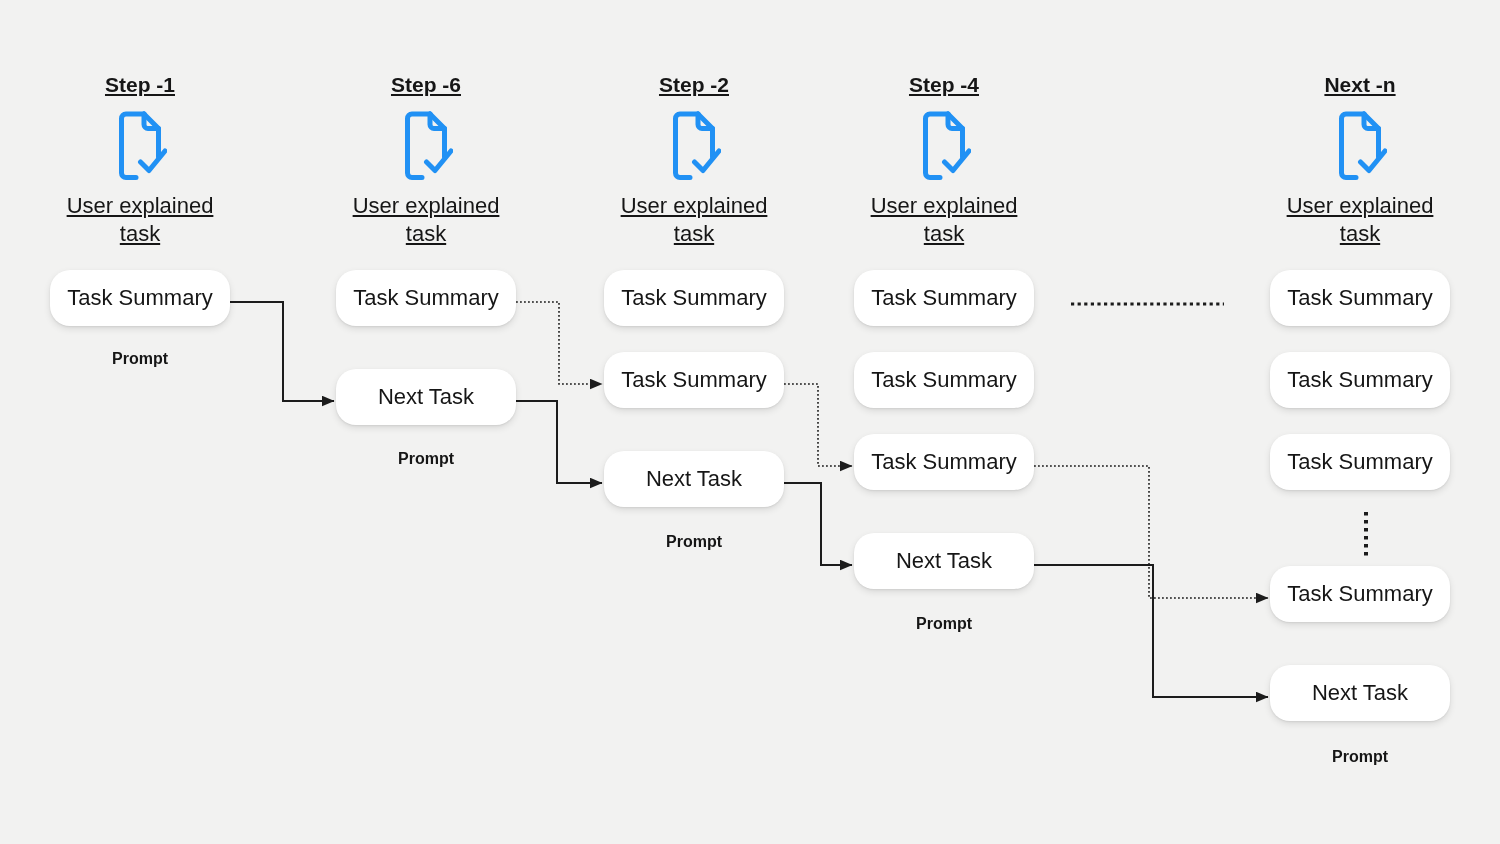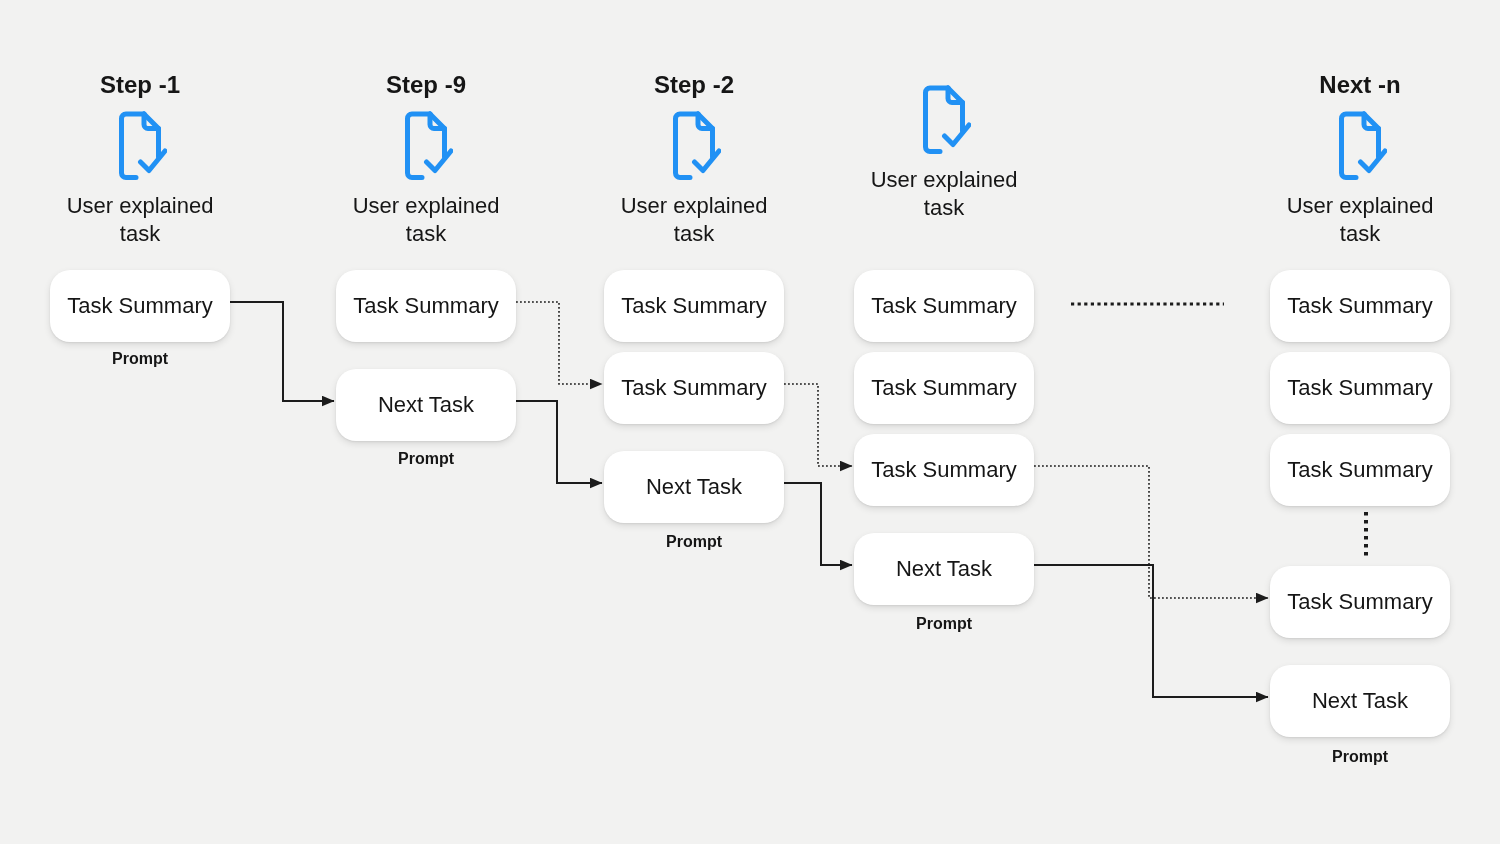--- a/index.html
+++ b/index.html
@@ -24,30 +24,30 @@
   .conn.solid{stroke-width:2;}
   .conn.dotted{stroke-width:1.6;stroke-dasharray:1.8 2.2;}
   .gap-dots{stroke:var(--line);stroke-width:3.2;stroke-dasharray:3.2 3.4;fill:none;}
   .ellipsis-dots{stroke:var(--line);stroke-width:4;stroke-dasharray:3.6 4.4;fill:none;}
   .arrowhead{fill:var(--line);}
   .colhead{
     position:absolute;top:72px;width:220px;
     text-align:center;z-index:2;
   }
   .step-title{
-    font-size:24px;font-weight:600;line-height:26px;color:var(--text);
+    font-size:21px;font-weight:600;line-height:26px;color:var(--text);text-decoration:underline;
   }
   .icon-wrap{margin-top:12px;height:72px;}
   .ic{stroke:var(--accent);stroke-width:5;fill:none;stroke-linecap:round;stroke-linejoin:round;}
   .subtitle{
     margin:10px auto 16px;width:168px;
-    font-size:22px;line-height:28px;font-weight:400;color:var(--text);
+    font-size:22px;line-height:28px;font-weight:400;color:var(--text);text-decoration:underline;
   }
   .box{
-    position:absolute;width:180px;height:72px;z-index:2;
+    position:absolute;width:180px;height:56px;z-index:2;
     background:var(--boxbg);border-radius:20px;
     box-shadow:0 3px 7px rgba(0,0,0,0.10), 0 1px 2px rgba(0,0,0,0.08);
     display:flex;align-items:center;justify-content:center;
     font-size:22px;font-weight:400;color:var(--text);
     white-space:nowrap;
   }
   .prompt{
     position:absolute;width:180px;z-index:2;
     text-align:center;font-size:16px;font-weight:600;color:var(--text);
   }
@@ -85,21 +85,21 @@
         <path class="ic" d="M31 4 H13 a4.5 4.5 0 0 0 -4.5 4.5 V63 a4.5 4.5 0 0 0 4.5 4.5 H23"></path>
         <path class="ic" d="M31 4 L45.5 18.5 V47"></path>
         <path class="ic" d="M31 4 V14.5 a4 4 0 0 0 4 4 H45.5"></path>
         <path class="ic" d="M27.5 52 L36 60.5 L52 41"></path>
       </svg>
     </div>
     <div class="subtitle">User explained task</div>
   </div>
 
   <div class="colhead" style="left:316px">
-    <div class="step-title">Step -9</div>
+    <div class="step-title">Step -6</div>
     <div class="icon-wrap">
       <svg width="54" height="72" viewBox="0 0 54 72" aria-hidden="true">
         <path class="ic" d="M31 4 H13 a4.5 4.5 0 0 0 -4.5 4.5 V63 a4.5 4.5 0 0 0 4.5 4.5 H23"></path>
         <path class="ic" d="M31 4 L45.5 18.5 V47"></path>
         <path class="ic" d="M31 4 V14.5 a4 4 0 0 0 4 4 H45.5"></path>
         <path class="ic" d="M27.5 52 L36 60.5 L52 41"></path>
       </svg>
     </div>
     <div class="subtitle">User explained task</div>
   </div>
@@ -111,20 +111,21 @@
         <path class="ic" d="M31 4 H13 a4.5 4.5 0 0 0 -4.5 4.5 V63 a4.5 4.5 0 0 0 4.5 4.5 H23"></path>
         <path class="ic" d="M31 4 L45.5 18.5 V47"></path>
         <path class="ic" d="M31 4 V14.5 a4 4 0 0 0 4 4 H45.5"></path>
         <path class="ic" d="M27.5 52 L36 60.5 L52 41"></path>
       </svg>
     </div>
     <div class="subtitle">User explained task</div>
   </div>
 
   <div class="colhead" style="left:834px">
+    <div class="step-title">Step -4</div>
     <div class="icon-wrap">
       <svg width="54" height="72" viewBox="0 0 54 72" aria-hidden="true">
         <path class="ic" d="M31 4 H13 a4.5 4.5 0 0 0 -4.5 4.5 V63 a4.5 4.5 0 0 0 4.5 4.5 H23"></path>
         <path class="ic" d="M31 4 L45.5 18.5 V47"></path>
         <path class="ic" d="M31 4 V14.5 a4 4 0 0 0 4 4 H45.5"></path>
         <path class="ic" d="M27.5 52 L36 60.5 L52 41"></path>
       </svg>
     </div>
     <div class="subtitle">User explained task</div>
   </div>

